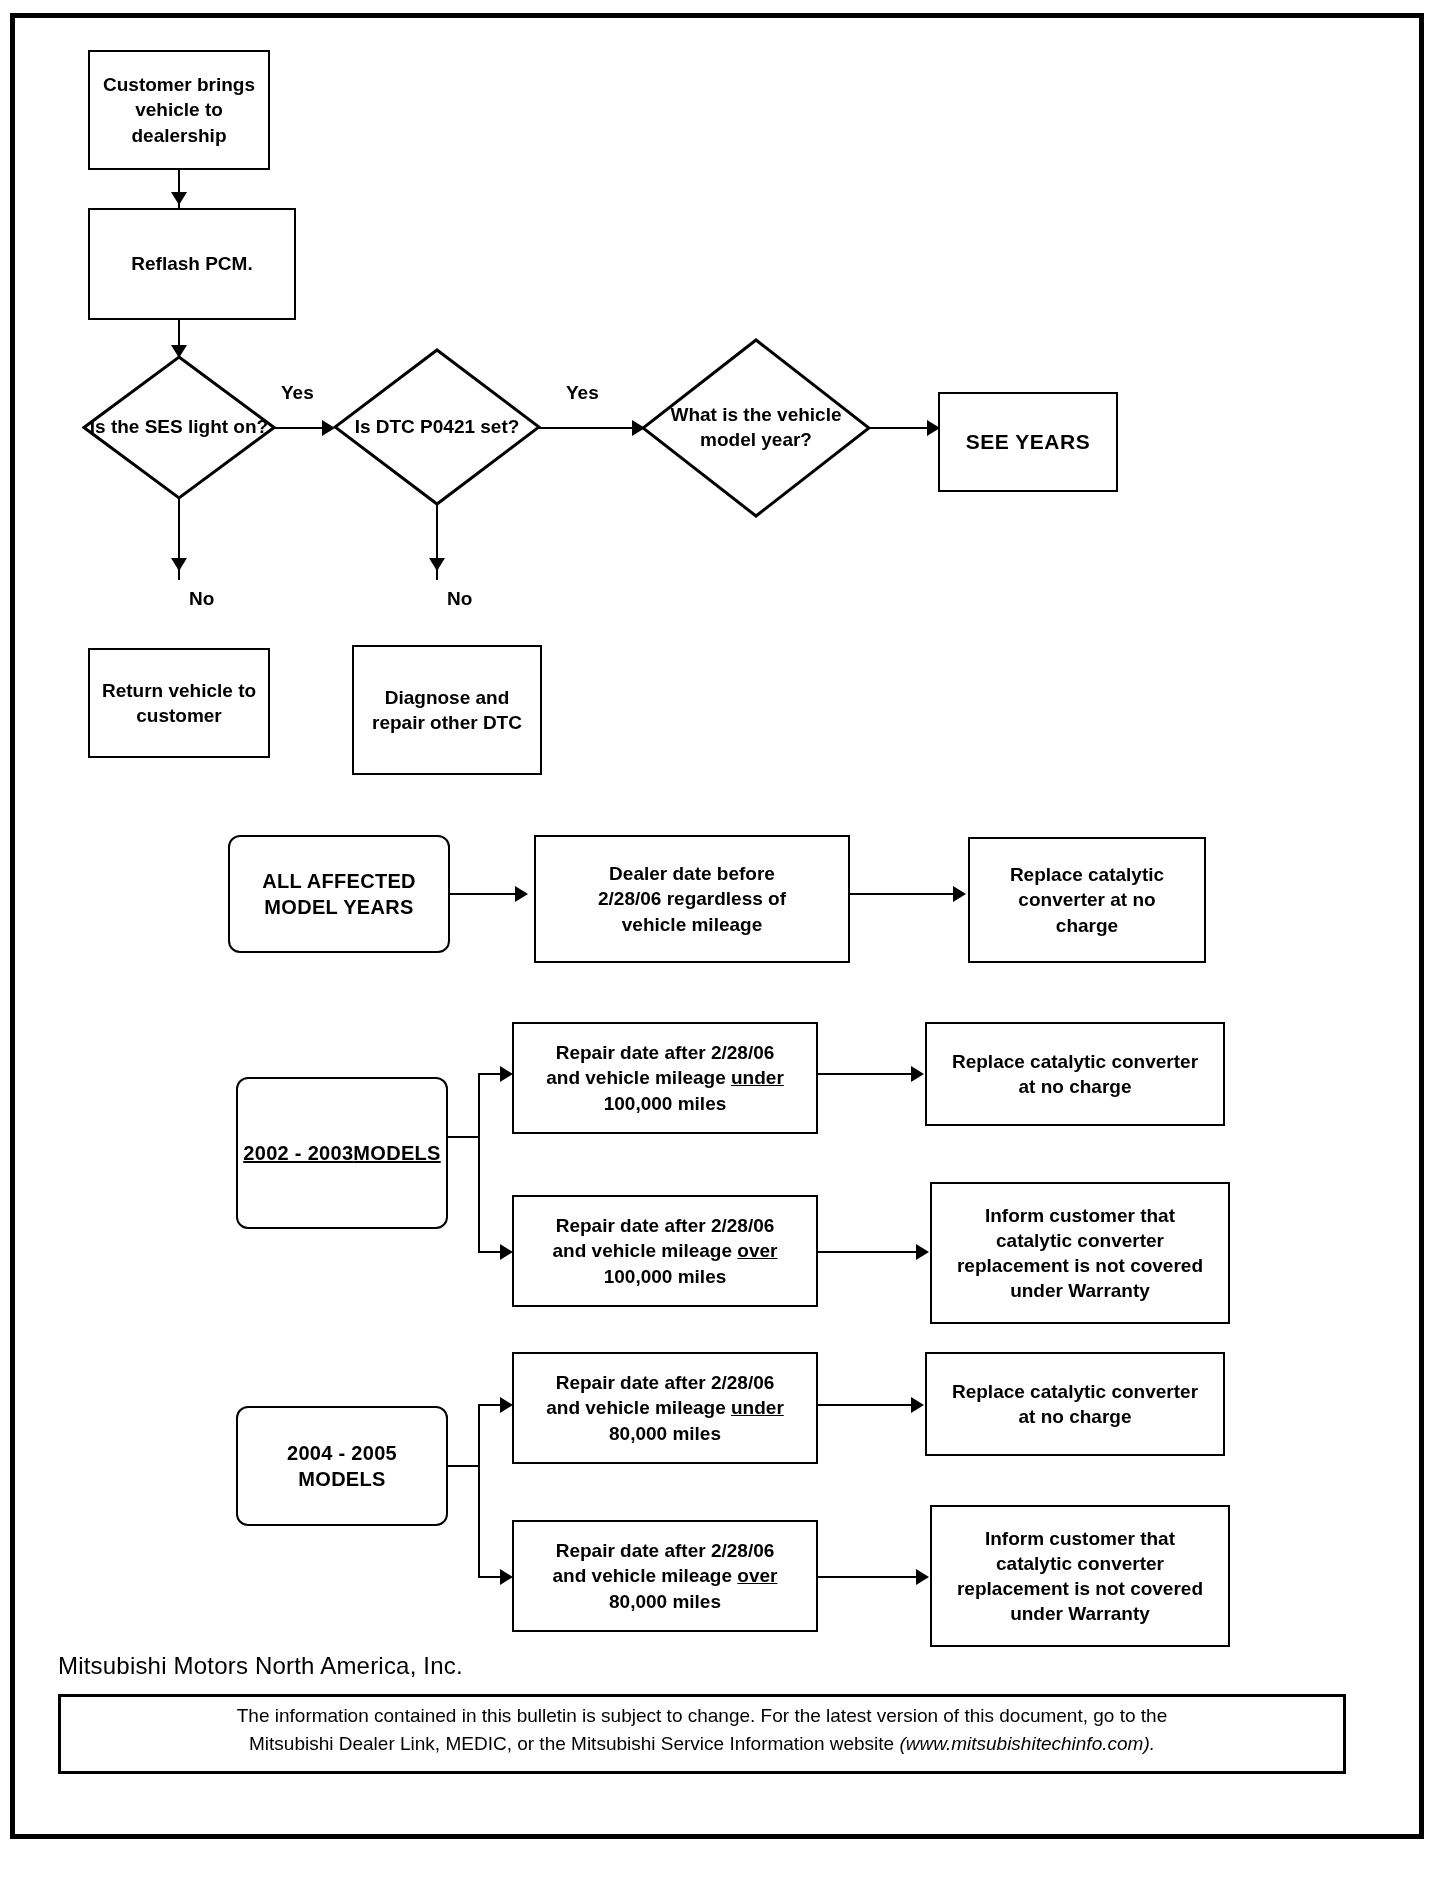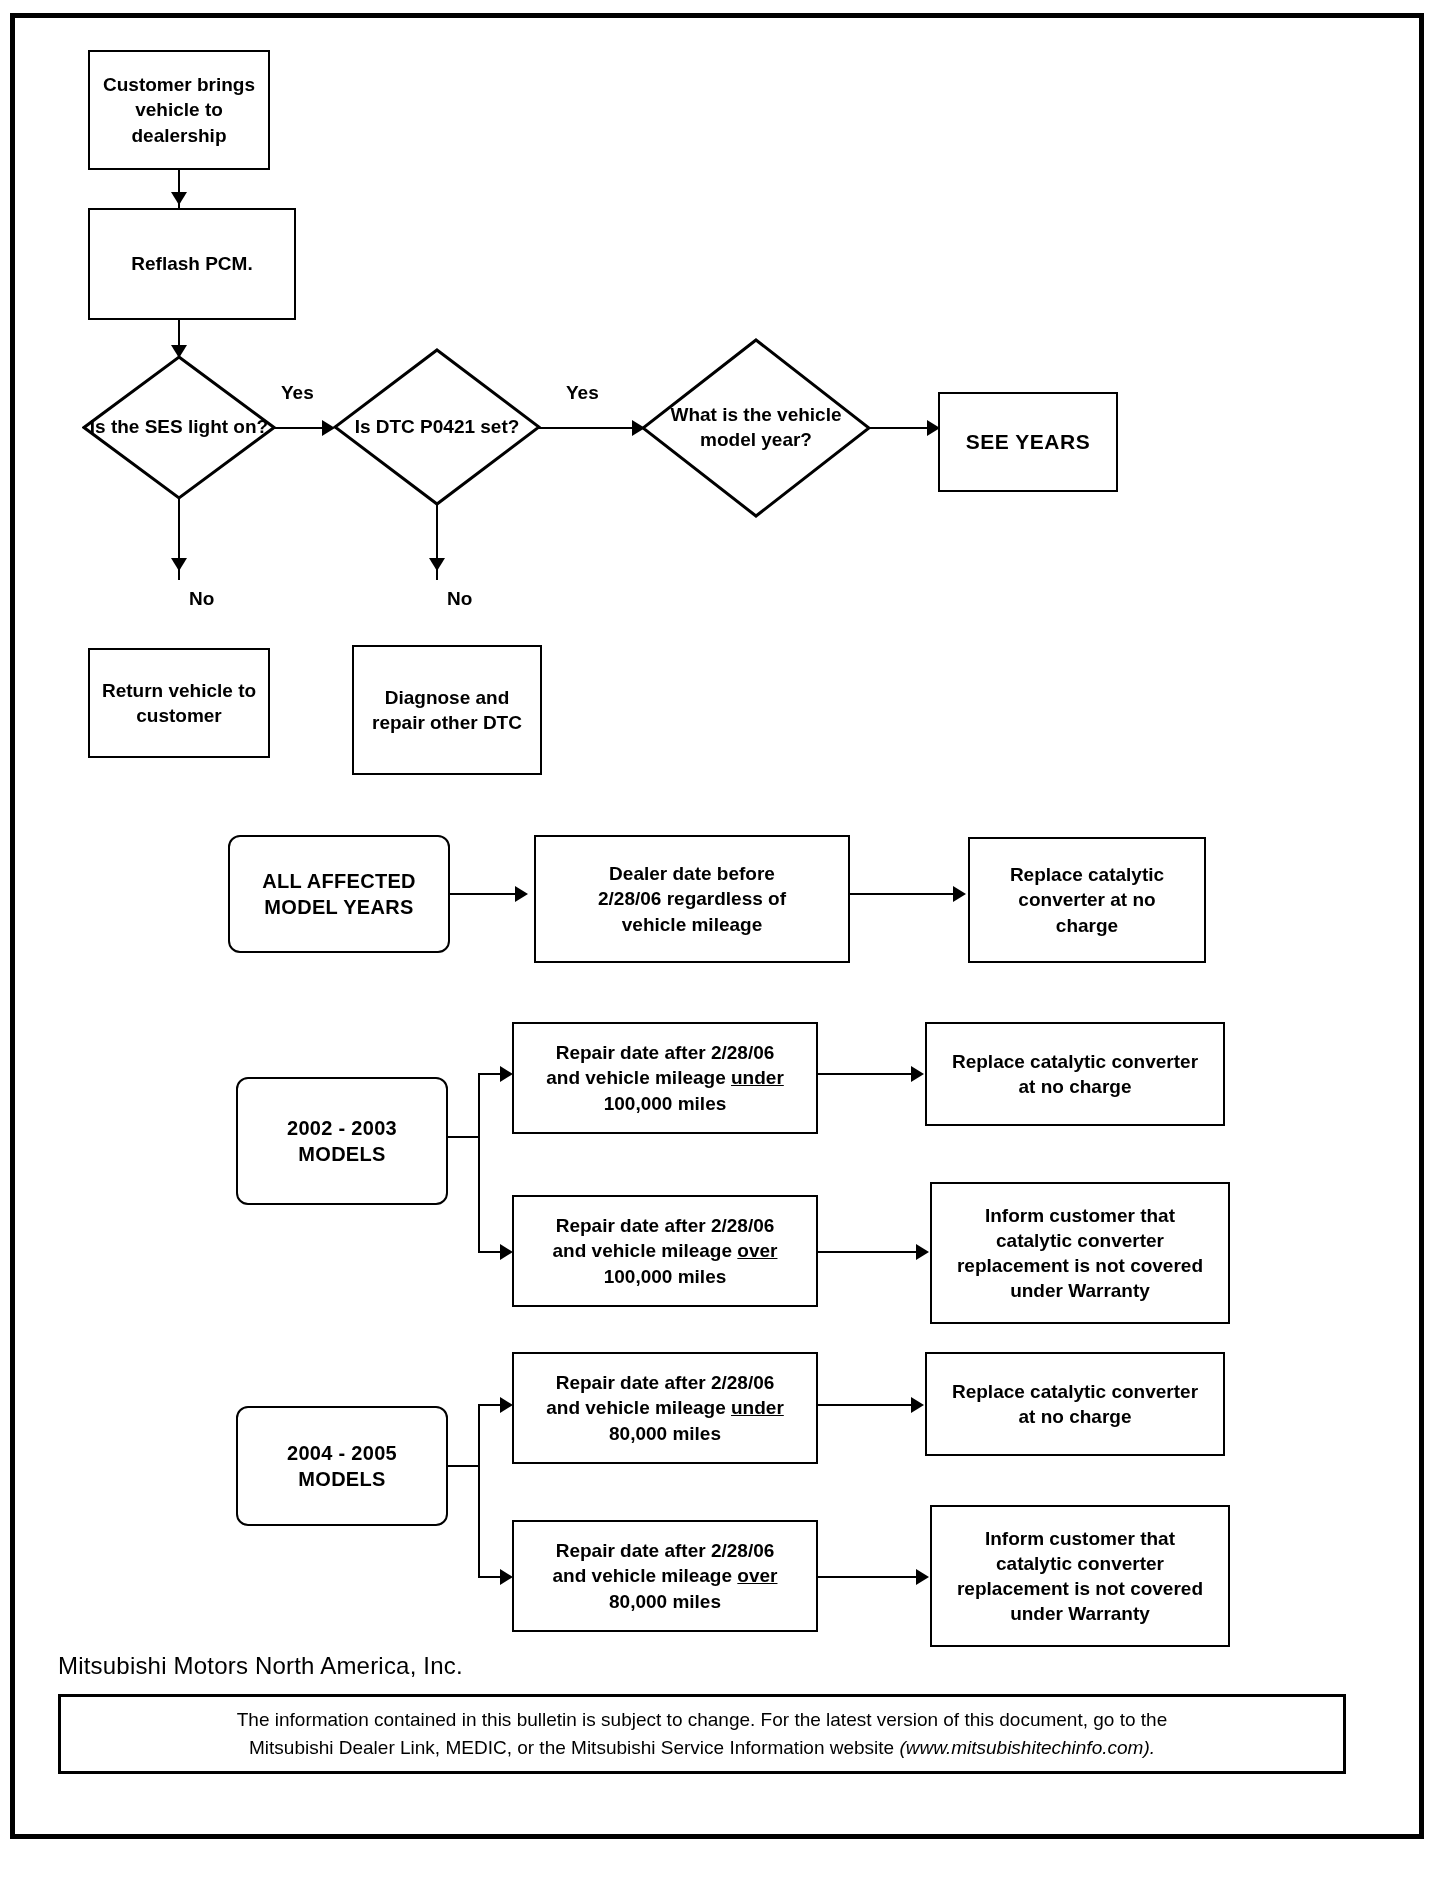--- a/index.html
+++ b/index.html
@@ -120,21 +120,20 @@
     font-weight: 400;
     letter-spacing: 0.2px;
   }
   .footer-box {
     position: absolute;
     border: 3px solid #000;
     box-sizing: border-box;
     display: flex;
     flex-direction: column;
     align-items: center;
-    justify-content: center;
     text-align: center;
     font-size: 19px;
     line-height: 1.45;
     padding: 5px 10px;
   }
   .footer-box .ital { font-style: italic; }
 </style>
 </head>
 <body>
 
@@ -224,21 +223,21 @@
 
   <div class="ln h" style="left:850px; top:893px; width:110px;"></div>
   <div class="arrow right" style="left:953px; top:886px;"></div>
 
   <div class="box" style="left:968px; top:837px; width:238px; height:126px; flex-direction:column;">
     <span>Replace catalytic</span>
     <span>converter at no</span>
     <span>charge</span>
   </div>
 
-  <div class="box rounded" style="left:236px; top:1077px; width:212px; height:128px; flex-direction:column;">
+  <div class="box rounded" style="left:236px; top:1077px; width:212px; height:152px; flex-direction:row;text-decoration:underline;">
     <span>2002 - 2003</span>
     <span>MODELS</span>
   </div>
 
   <div class="ln h" style="left:448px; top:1136px; width:32px;"></div>
   <div class="ln v" style="left:478px; top:1073px; height:180px;"></div>
   <div class="ln h" style="left:478px; top:1073px; width:30px;"></div>
   <div class="arrow right" style="left:500px; top:1066px;"></div>
   <div class="ln h" style="left:478px; top:1251px; width:30px;"></div>
   <div class="arrow right" style="left:500px; top:1244px;"></div>

